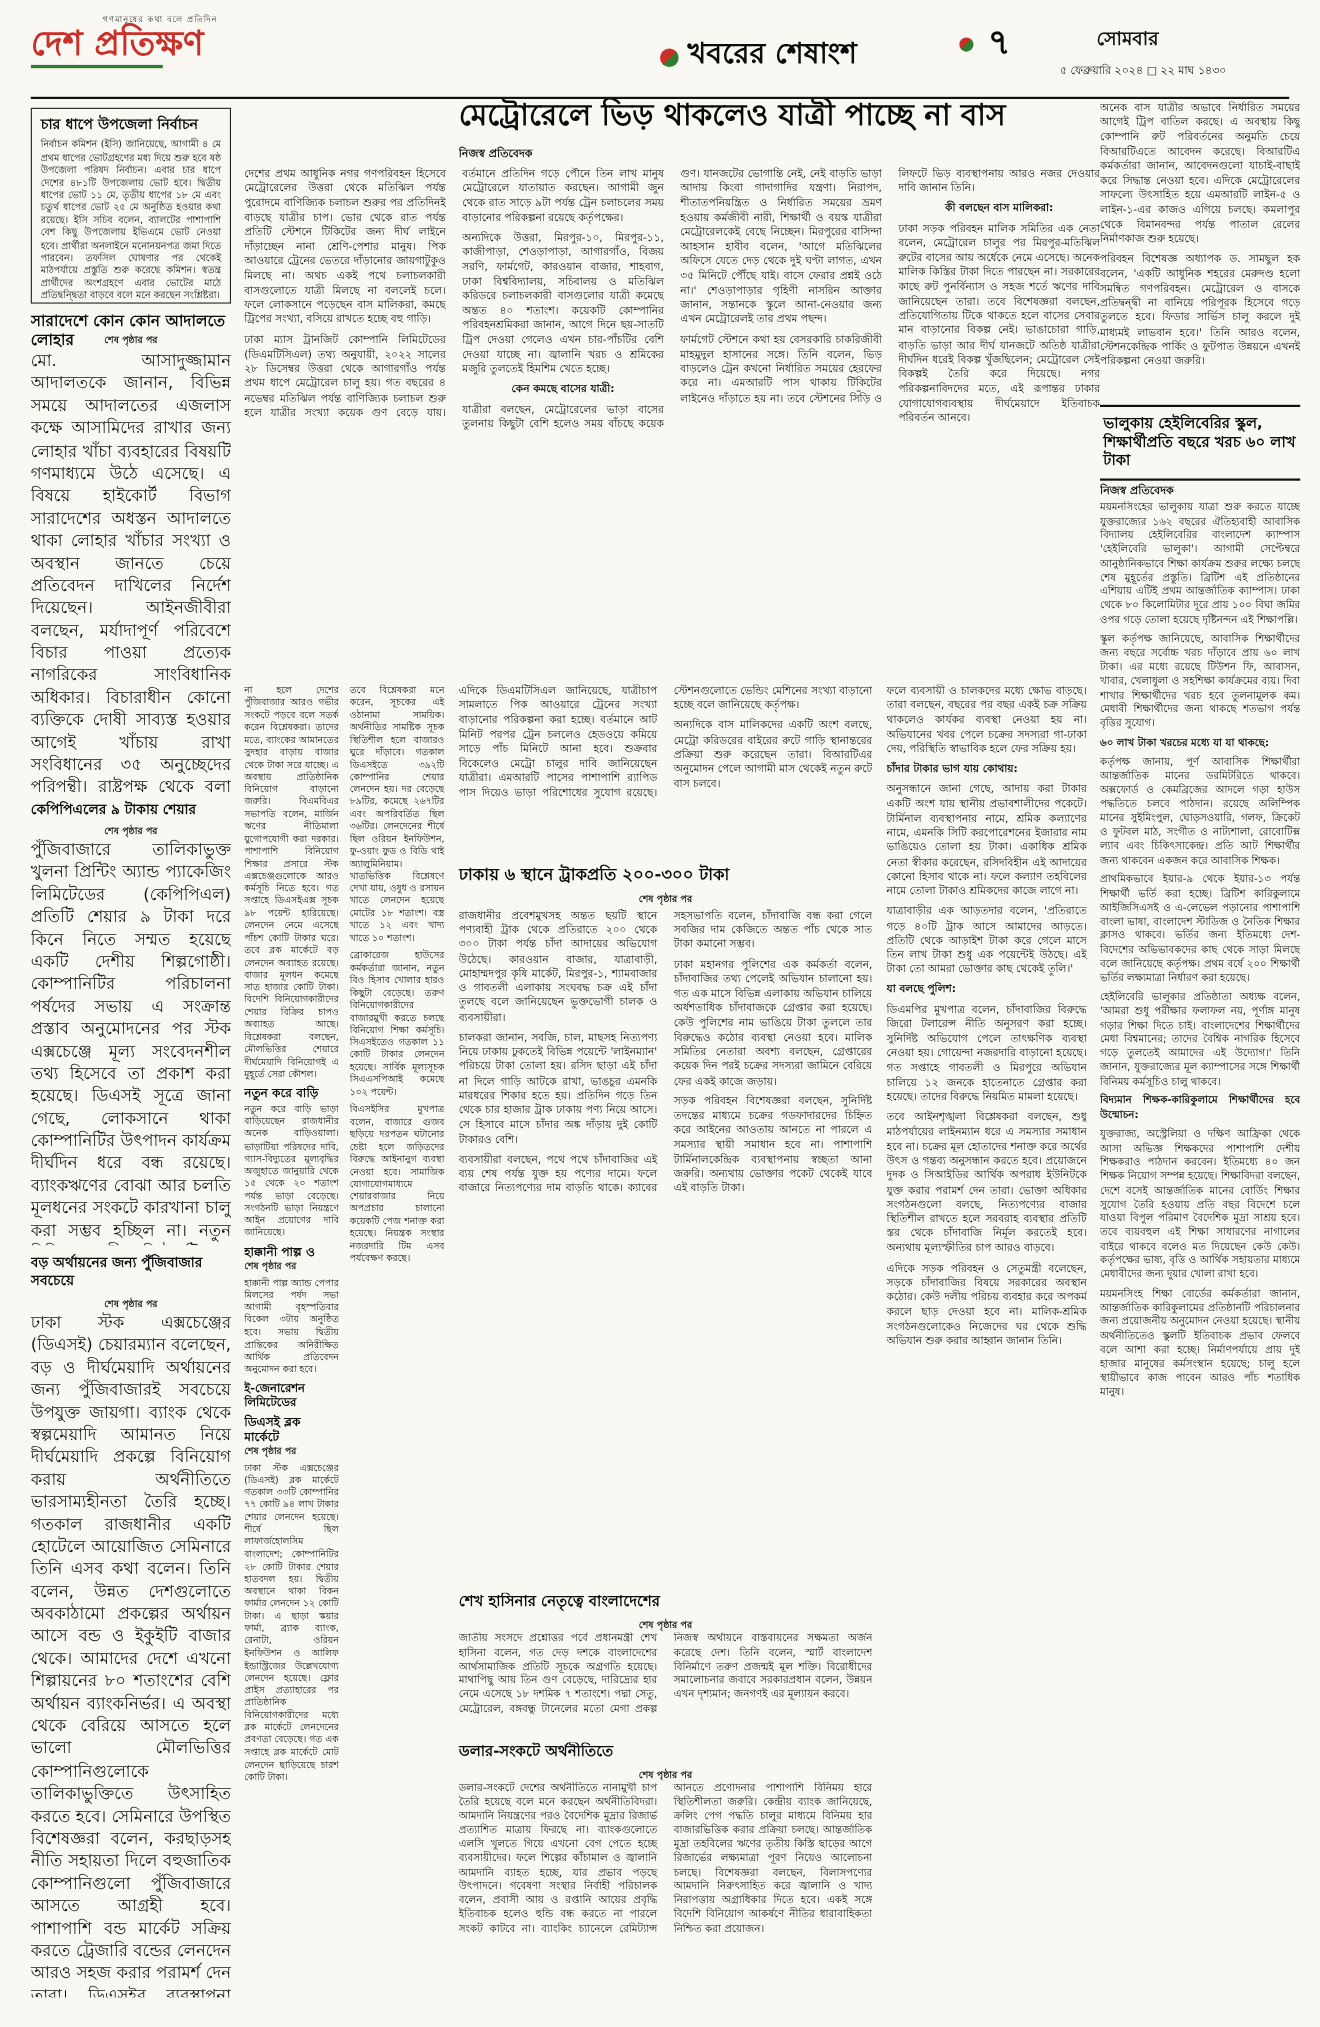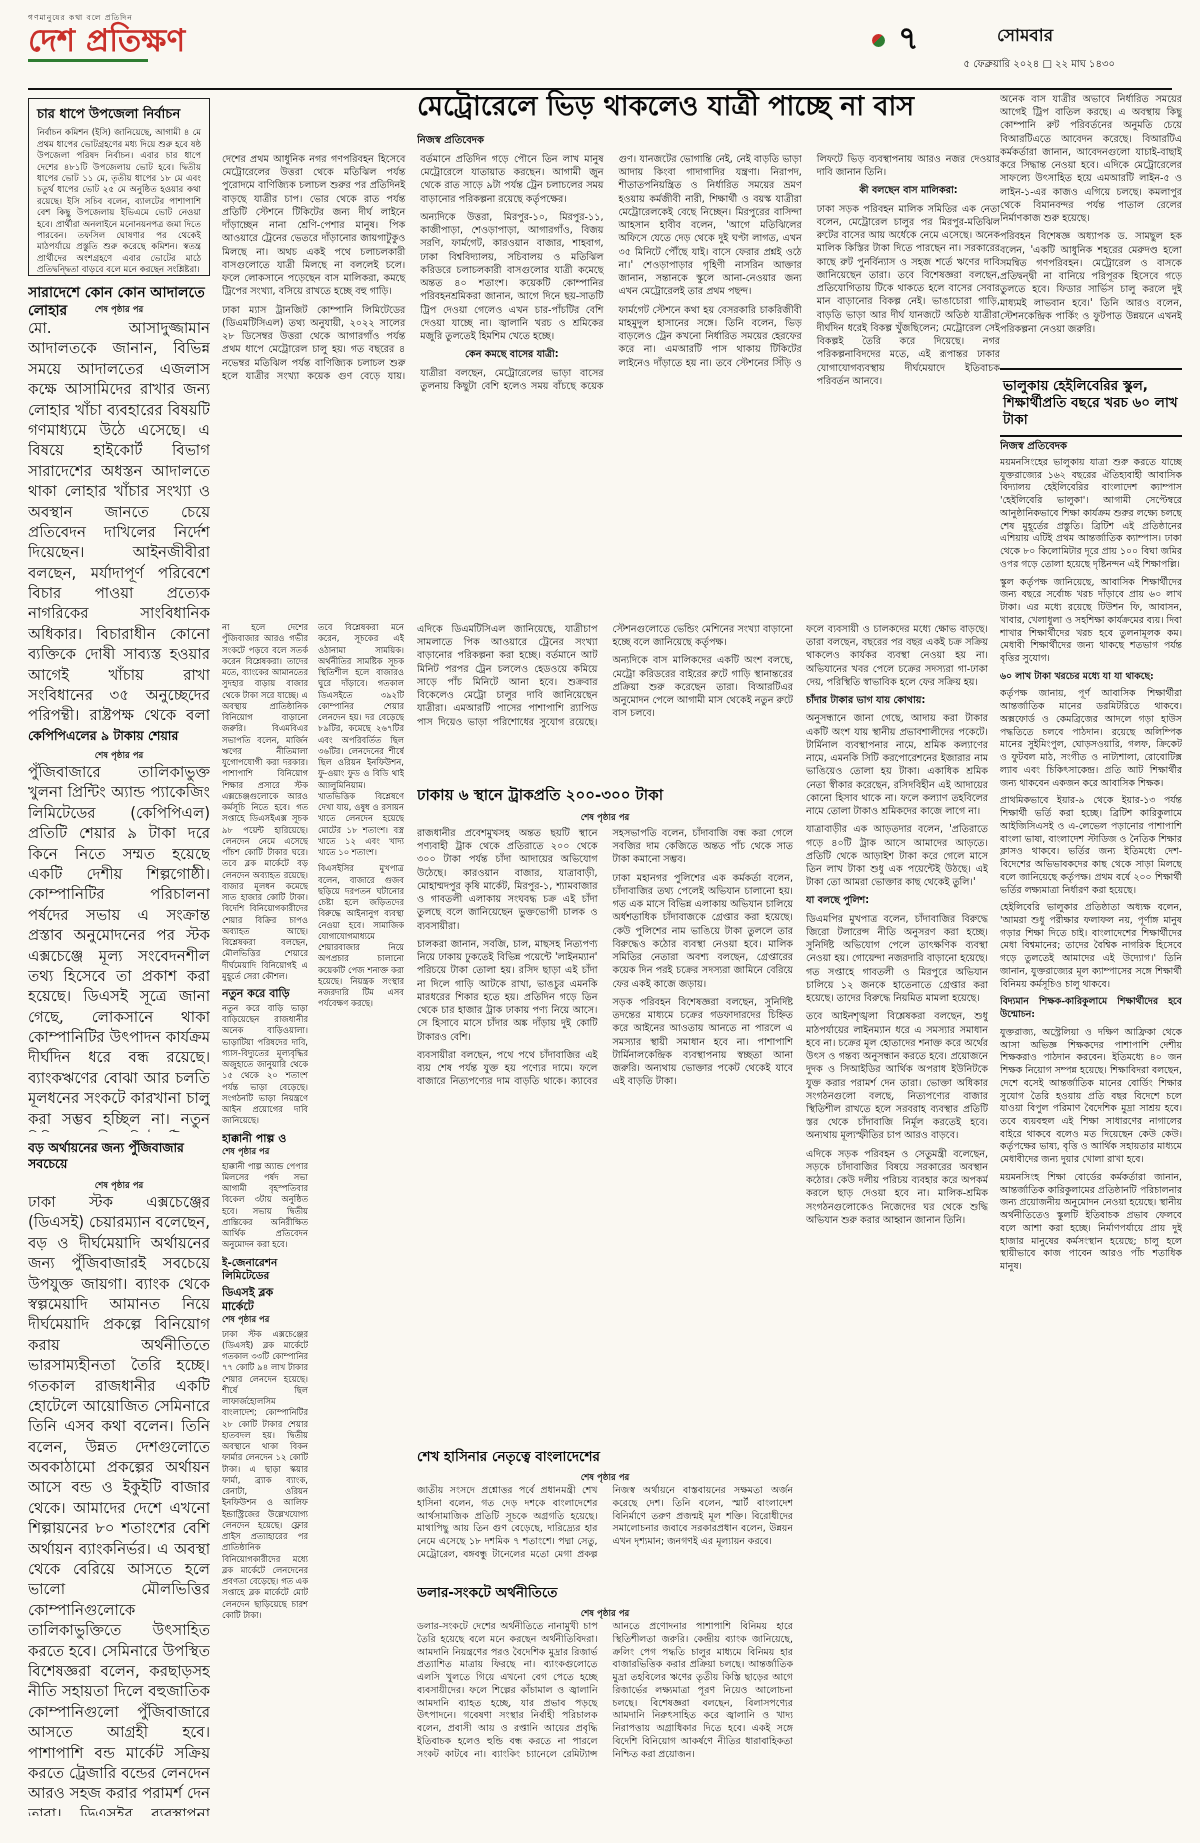--- a/index.html
+++ b/index.html
@@ -10,21 +10,21 @@
   .t96 p{font-size:9.6px;line-height:1.38}
   .t90 p{font-size:15px;line-height:1.36}
   .t84 p{font-size:8.4px;line-height:1.34}
   .hl{font-weight:bold;text-align:left;line-height:1.25;color:#0b0b0b;margin:0}
   .cont{font-size:8.6px;font-weight:bold;text-align:center;margin:3px 0 0;color:#222}
   .byline{font-size:10px;font-weight:bold;color:#111}
   p.sub{font-weight:bold;text-align:center}
   p.subl{font-weight:bold}
   .cols2{column-count:2;column-gap:15px;height:100%}
   .cols4{column-count:4;column-gap:15px;height:100%}
-  .mast-tag{font-size:7.5px;letter-spacing:1px;color:#333;margin:0 0 1px}
+  .mast-tag{font-size:7.5px;letter-spacing:1px;text-align:center;color:#333;margin:0 0 1px}
   .mast-logo{font-size:31px;font-weight:bold;color:#c9302a;line-height:1;margin:0;white-space:nowrap}
   .mast-bar{height:3px;background:#2e7d32;width:120px;margin-top:3px}
   .sec-title{font-size:26px;font-weight:bold;color:#0b0b0b;white-space:nowrap}
   .logo-dot{display:inline-block;width:17px;height:17px;border-radius:50%;background:linear-gradient(135deg,#c9302a 50%,#2e7d32 50%);vertical-align:middle;margin-right:8px}
   .orn-dot{display:inline-block;width:13px;height:13px;border-radius:50%;background:linear-gradient(315deg,#2e7d32 55%,#c9302a 45%)}
   .pageno{font-size:32px;font-weight:bold;color:#0b0b0b;line-height:1}
   .day{font-size:17px;font-weight:bold;text-align:center;margin:0}
   .dateline{font-size:10px;text-align:right;margin-top:6px;white-space:nowrap}
   .rule{border-top:2px solid #111}
   .boxed{border:1px solid #222;padding:7px 8px}
@@ -34,20 +34,23 @@
 <body>
 
 <div class="page">
 
   <div class="abs" style="left:28px;top:12px;width:235px;height:74px">
     <p class="mast-tag">গণমানুষের কথা বলে প্রতিদিন</p>
     <p class="mast-logo">দেশ প্রতিক্ষণ</p>
     <div class="mast-bar"></div>
   </div>
 
+  <div class="abs" style="left:600px;top:28px;width:255px;height:40px;white-space:nowrap">
+    <span class="logo-dot"></span><span class="sec-title">খবরের শেষাংশ</span>
+  </div>
 
   <div class="abs" style="left:872px;top:32px;width:20px;height:20px">
     <span class="orn-dot"></span>
   </div>
   <div class="abs" style="left:898px;top:22px;width:40px;height:44px">
     <span class="pageno">৭</span>
   </div>
 
   <div class="abs" style="left:935px;top:22px;width:180px;height:58px">
     <p class="day">সোমবার</p>
@@ -172,16 +175,17 @@
     <p class="cont" style="margin:1px 0 3px">শেষ পৃষ্ঠার পর</p>
     <p>হাক্কানী পাল্প অ্যান্ড পেপার মিলসের পর্ষদ সভা আগামী বৃহস্পতিবার বিকেল ৩টায় অনুষ্ঠিত হবে। সভায় দ্বিতীয় প্রান্তিকের অনিরীক্ষিত আর্থিক প্রতিবেদন অনুমোদন করা হবে।</p>
     <h4 class="hl" style="font-size:10.5px;margin:4px 0 2px">ই-জেনারেশন লিমিটেডের</h4>
     <h4 class="hl" style="font-size:11px;margin:4px 0 0">ডিএসই ব্লক মার্কেটে</h4>
     <p class="cont" style="margin:1px 0 3px">শেষ পৃষ্ঠার পর</p>
     <p>ঢাকা স্টক এক্সচে‌ঞ্জের (ডিএসই) ব্লক মার্কেটে গতকাল ৩৩টি কোম্পানির ৭৭ কোটি ৯৪ লাখ টাকার শেয়ার লেনদেন হয়েছে। শীর্ষে ছিল লাফার্জহোলসিম বাংলাদেশ; কোম্পানিটির ২৮ কোটি টাকার শেয়ার হাতবদল হয়। দ্বিতীয় অবস্থানে থাকা বিকন ফার্মার লেনদেন ১২ কোটি টাকা। এ ছাড়া স্কয়ার ফার্মা, ব্র্যাক ব্যাংক, রেনাটা, ওরিয়ন ইনফিউশন ও আলিফ ইন্ডাস্ট্রিজের উল্লেখযোগ্য লেনদেন হয়েছে। ফ্লোর প্রাইস প্রত্যাহারের পর প্রাতিষ্ঠানিক বিনিয়োগকারীদের মধ্যে ব্লক মার্কেটে লেনদেনের প্রবণতা বেড়েছে। গত এক সপ্তাহে ব্লক মার্কেটে মোট লেনদেন ছাড়িয়েছে চারশ কোটি টাকা।</p>
   </div>
 
   <div class="abs jt t84" style="left:318px;top:622px;width:86px;height:1194px">
     <p>তবে বিশ্লেষকরা মনে করেন, সূচকের এই ওঠানামা সাময়িক। অর্থনীতির সামষ্টিক সূচক স্থিতিশীল হলে বাজারও ঘুরে দাঁড়াবে। গতকাল ডিএসইতে ৩৯২টি কোম্পানির শেয়ার লেনদেন হয়। দর বেড়েছে ৮৯টির, কমেছে ২৬৭টির এবং অপরিবর্তিত ছিল ৩৬টির। লেনদেনের শীর্ষে ছিল ওরিয়ন ইনফিউশন, ফু-ওয়াং ফুড ও বিডি থাই অ্যালুমিনিয়াম। খাতভিত্তিক বিশ্লেষণে দেখা যায়, ওষুধ ও রসায়ন খাতে লেনদেন হয়েছে মোটের ১৮ শতাংশ। বস্ত্র খাতে ১২ এবং খাদ্য খাতে ১০ শতাংশ।</p>
+    <p>ব্রোকারেজ হাউসের কর্মকর্তারা জানান, নতুন বিও হিসাব খোলার হারও কিছুটা বেড়েছে। তরুণ বিনিয়োগকারীদের বাজারমুখী করতে চলছে বিনিয়োগ শিক্ষা কর্মসূচি। সিএসইতেও গতকাল ১১ কোটি টাকার লেনদেন হয়েছে। সার্বিক মূল্যসূচক সিএএসপিআই কমেছে ১০২ পয়েন্ট।</p>
     <p>বিএসইসির মুখপাত্র বলেন, বাজারে গুজব ছড়িয়ে দরপতন ঘটানোর চেষ্টা হলে জড়িতদের বিরুদ্ধে আইনানুগ ব্যবস্থা নেওয়া হবে। সামাজিক যোগাযোগমাধ্যমে শেয়ারবাজার নিয়ে অপপ্রচার চালানো কয়েকটি পেজ শনাক্ত করা হয়েছে। নিয়ন্ত্রক সংস্থার নজরদারি টিম এসব পর্যবেক্ষণ করছে।</p>
   </div>
 
 </div>
 
 </body></html>

